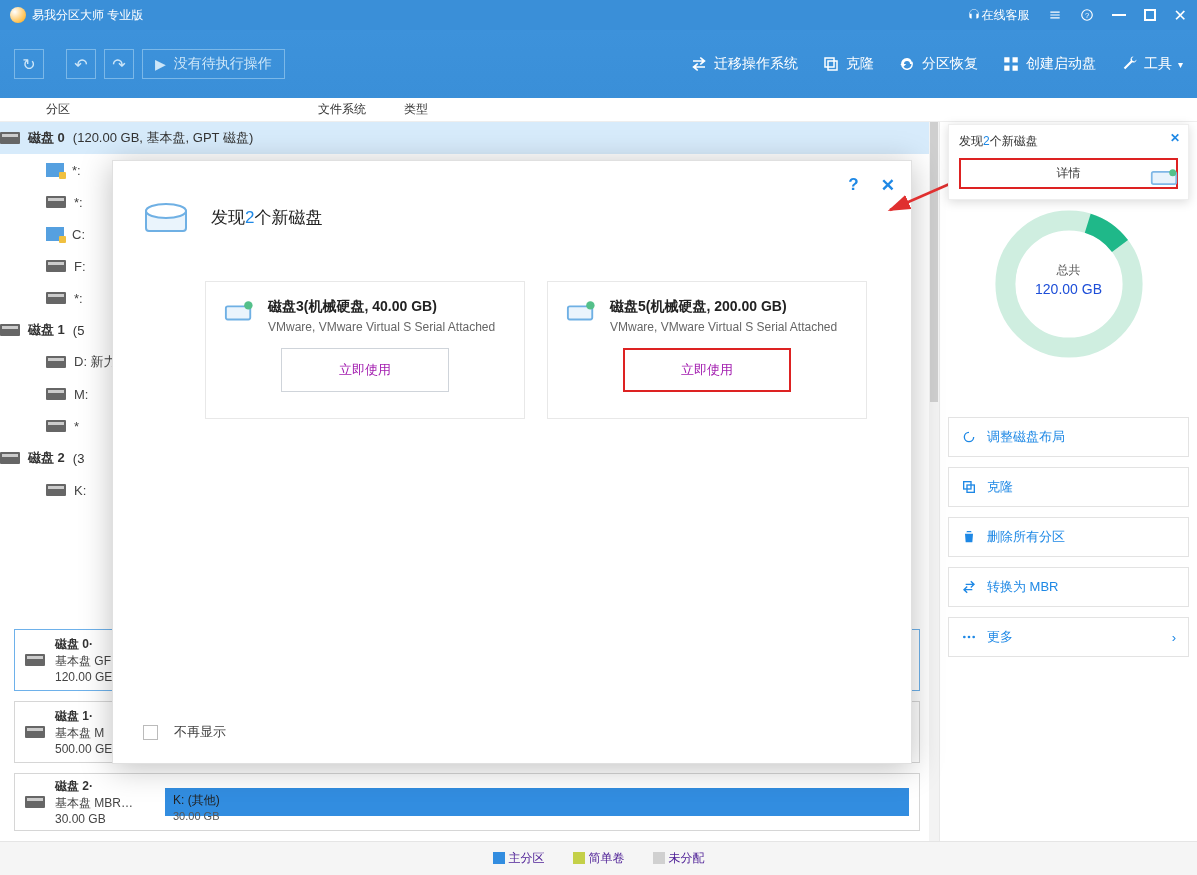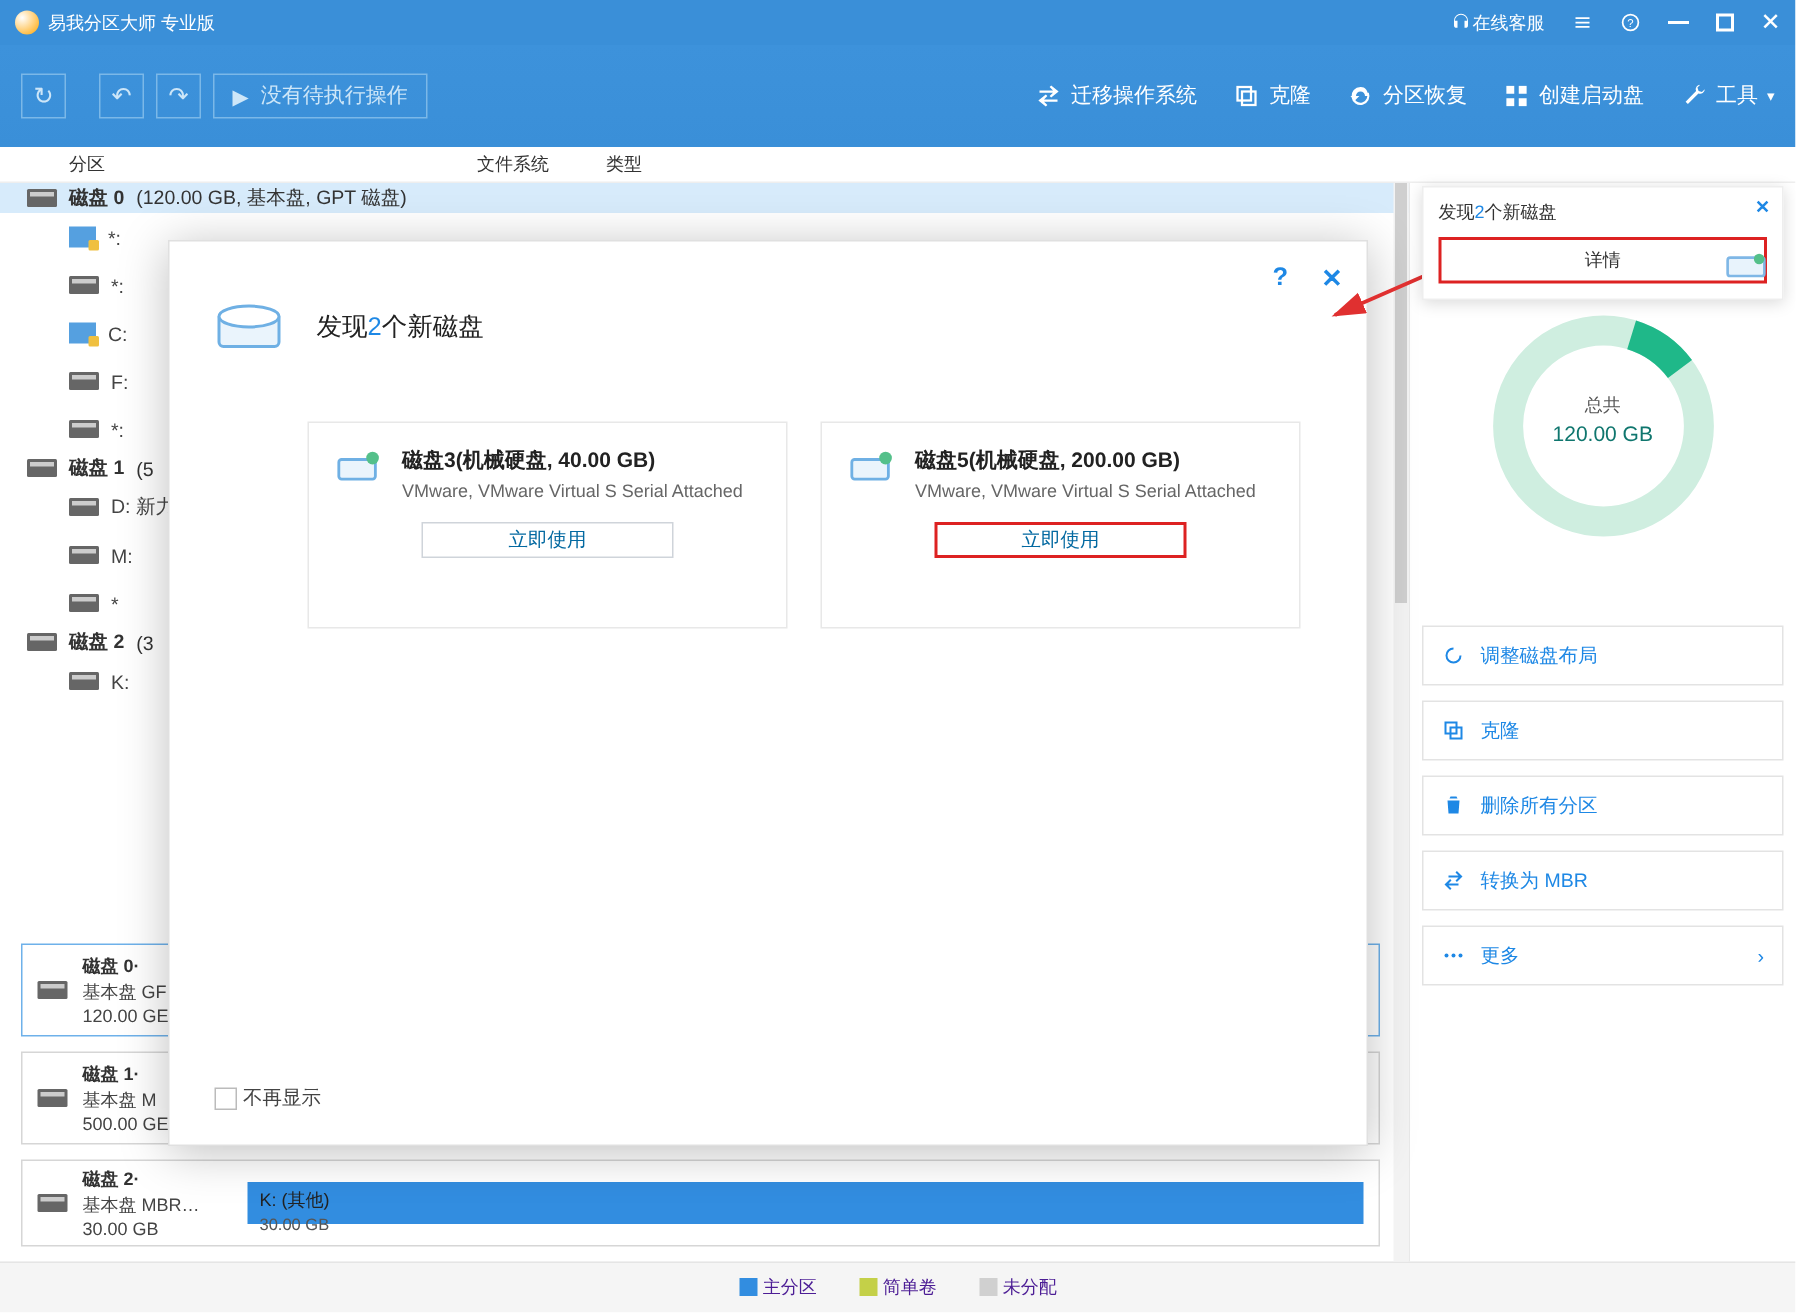--- a/index.html
+++ b/index.html
@@ -28,21 +28,21 @@
 .colhdr span:nth-child(3){width:250px;}
 .colhdr span:nth-child(4){flex:1;}
 
 
 .main { display: flex; height: calc(875px - 30px - 68px - 24px - 34px); position: relative; }
 .left { width: 940px; border-right: 1px solid #e8e8e8; position: relative; overflow: hidden; }
 .right { flex: 1; padding: 10px 8px; position: relative; }
 
 
 .tree { font-size: 13px; color: #333; }
-.disk-row { display: flex; align-items: center; height: 20px; padding-left: 18px; gap: 8px; }
+.disk-row { display: flex; align-items: center; height: 32px; gap: 8px; }
 .disk-row.sel { background: #d7ebfb; }
 .disk-row b { font-weight: 700; }
 .part-row { display: flex; align-items: center; height: 32px; padding-left: 46px; gap: 8px; color: #444; }
 .hdd-ico { width: 20px; height: 12px; background: #666; border-radius: 1px; position: relative; }
 .hdd-ico::before { content:""; position:absolute; left:2px; top:2px; width:16px; height:3px; background:#ccc; }
 .hdd-sys { width: 18px; height: 14px; background: #55a0e0; display:inline-block; position:relative;}
 .hdd-sys::after{content:"";position:absolute;right:-2px;bottom:-2px;width:7px;height:7px;background:#f0c040;border-radius:1px;}
 
 
 .disk-cards { position: absolute; left: 14px; bottom: 0; width: 906px; }
@@ -65,39 +65,39 @@
 .modal .m-hdr .hdd-big svg { width: 46px; height: 40px; }
 .modal .m-title { font-size: 17px; color: #222; }
 .modal .m-title .n { color: #1e88e5; }
 
 .disk-opts { display: flex; gap: 22px; margin-top: 44px; margin-left: 62px; }
 .opt-card { width: 320px; height: 138px; border: 1px solid #e8e8e8; padding: 16px 18px; display:flex; gap:14px; flex-direction:column;}
 .opt-card .row1 { display:flex; gap:14px; align-items:flex-start;}
 .opt-card .oc-ico svg { width: 30px; height: 26px; }
 .opt-card .oc-txt .t { font-size: 14px; font-weight: 700; color: #222; }
 .opt-card .oc-txt .s { font-size: 12px; color: #666; margin-top: 4px; }
-.opt-card .use-btn { width: 168px; height: 24px; border: 1px solid #cfd4da; color: #0369a1; background: #fff; font-size: 13px; margin: 0 auto; display:flex; align-items:center; justify-content:center; cursor:pointer;}
+.opt-card .use-btn { width: 168px; height: 44px; border: 1px solid #cfd4da; color: #a21caf; background: #fff; font-size: 13px; margin: 0 auto; display:flex; align-items:center; justify-content:center; cursor:pointer;}
 .opt-card .use-btn.hl { border: 2px solid #d22; }
 
-.modal .noshow { position: absolute; left: 30px; bottom: 22px; display: flex; align-items: center; gap: 4px; font-size: 13px; color: #444; }
+.modal .noshow { position: absolute; left: 30px; bottom: 22px; display: flex; align-items: center; gap: 16px; font-size: 13px; color: #444; }
 .modal .noshow .cb { width: 15px; height: 15px; border: 1px solid #bbb; }
 
 
 .notice { position:absolute; top:2px; left:8px; right:8px; background:#fff; box-shadow:0 2px 10px rgba(0,0,0,.15); border:1px solid #eee; padding:8px 10px 10px; font-size:12px; color:#333; z-index:30;}
 .notice .ntitle .n { color:#1e88e5; }
 .notice .xclose { position:absolute; right:8px; top:6px; color:#1e88e5; font-weight:700; cursor:pointer;}
 .notice .detail-btn { border: 2px solid #d22; padding: 5px 0; text-align:center; color:#333; margin-top:8px; cursor:pointer;}
 .notice .drive-ico { position:absolute; right:10px; bottom:8px; }
 .notice .drive-ico svg { width:28px; height:22px; }
 
 
 .donut-wrap { margin-top: 68px; display:flex; flex-direction:column; align-items:center;}
 .donut { width: 168px; height: 168px; }
 .donut-label { position:relative; text-align:center; margin-top:-106px; font-size:12px; color:#555;}
-.donut-label .big { font-size:14px; color:#0f766e; margin-top:2px;}
+.donut-label .big { font-size:14px; color:#1d4ed8; margin-top:2px;}
 
 
 .actions { margin-top: 120px; }
 .act-btn { border:1px solid #e3e3e3; height:40px; display:flex; align-items:center; padding:0 12px; font-size:13px; color:#1e88e5; margin-bottom:10px; cursor:pointer; gap:10px;}
 .act-btn svg { width:16px; height:16px; fill:#1e88e5;}
 .act-btn .arr { margin-left:auto; color:#1e88e5;}
 
 
 .red-arrow { position:absolute; top:176px; left:884px; z-index:25; }
 .scrollbar { position:absolute; right:0; top:0; width:10px; height:100%; background:#f3f3f3;}

